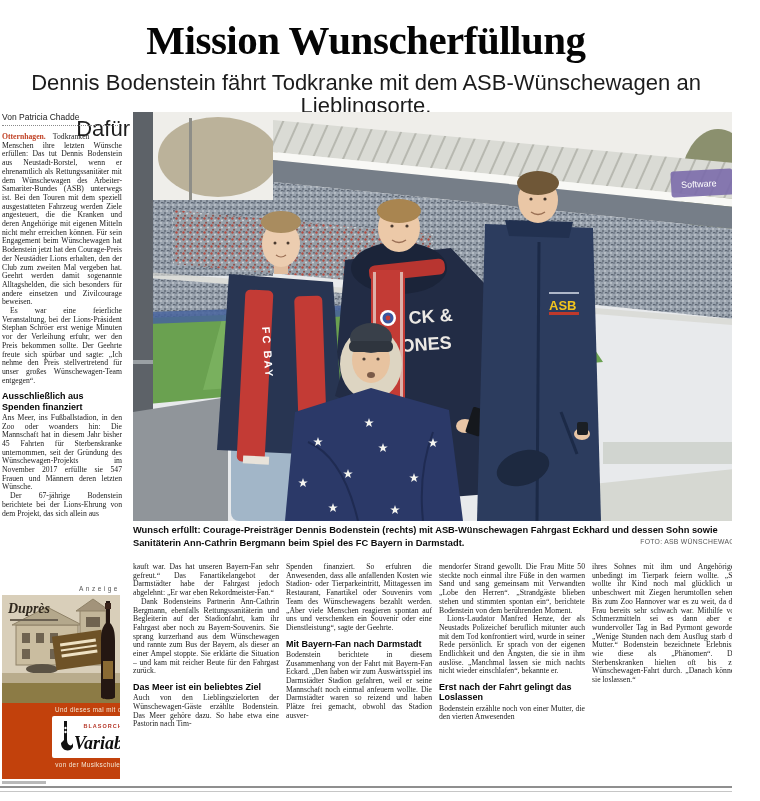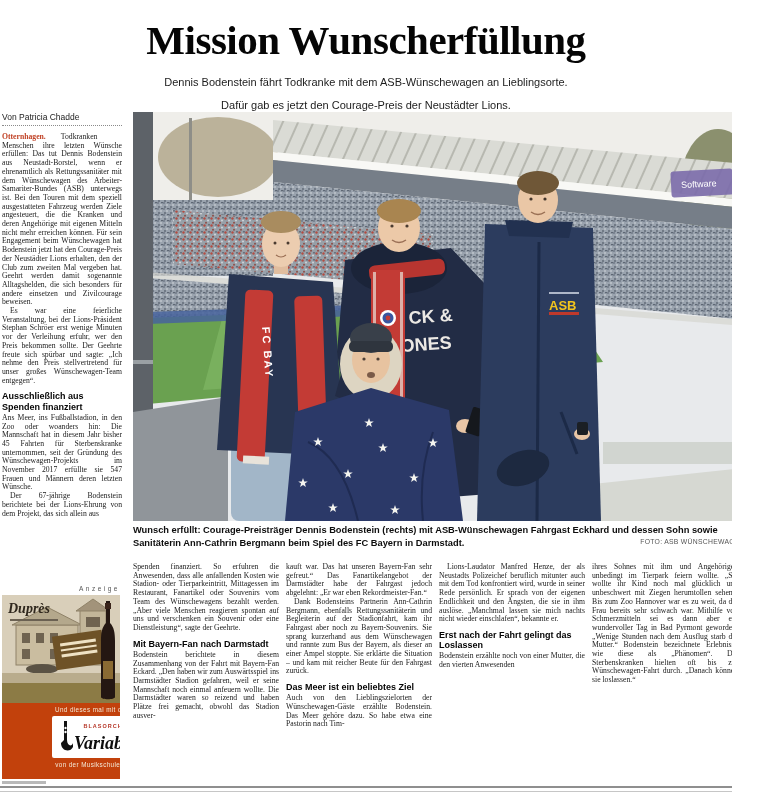--- a/index.html
+++ b/index.html
@@ -3,32 +3,32 @@
 <meta charset="utf-8">
 <style>
   html,body{margin:0;padding:0;background:#ffffff;}
   .page{position:relative;width:732px;height:801px;background:#ffffff;overflow:hidden;
         font-family:"Liberation Serif",serif;color:#1a1a1a;}
 
   
   .masthead{height:112px;text-align:center;padding-top:18px;box-sizing:border-box;}
   .title{font-family:"Liberation Serif",serif;font-weight:700;font-size:41px;line-height:44px;
          letter-spacing:-0.5px;color:#050505;margin:0;}
-  .subtitle{margin-top:9px;font-family:"Liberation Sans",sans-serif;font-size:11px;
+  .subtitle{margin-top:9px;font-family:"Liberation Sans",sans-serif;font-size:22px;
             line-height:23px;color:#1c1c1c;}
 
   
   .body-row{position:absolute;left:0;top:112px;width:760px;}
   .rail{position:absolute;left:2px;top:0;width:120px;}
   .byline{font-family:"Liberation Sans",sans-serif;font-size:8.5px;color:#222;
           padding-bottom:3px;border-bottom:1px dotted #8a8a8a;margin-bottom:7px;}
   .rail-text{height:452px;overflow:hidden;}
   .bodytext p{margin:0;font-size:7.7px;line-height:8.7px;text-align:justify;}
   .bodytext p.ind{text-indent:8px;}
-  .dateline{color:#c14327;font-weight:700;margin-right:15px;}
+  .dateline{color:#c14327;font-weight:700;margin-right:7px;}
   .subhead{font-family:"Liberation Sans",sans-serif;font-weight:700;font-size:9px;
            line-height:10.2px;margin:6px 0 2px 0;color:#050505;}
 
   
   .anzeige{position:absolute;left:2px;top:473px;width:118px;text-align:right;
            font-family:"Liberation Sans",sans-serif;font-size:6.5px;letter-spacing:2.5px;color:#555;}
   .ad{position:absolute;left:2px;top:483px;width:118px;height:184px;background:#c2410c;overflow:hidden;}
   .ad-photo{position:relative;width:118px;height:88px;background:#d9cfba;}
   .dupres{position:absolute;left:6px;top:6px;font-family:"Liberation Serif",serif;font-style:italic;
           font-weight:700;font-size:14px;color:#2f271d;z-index:3;}
@@ -299,31 +299,32 @@
         </svg>
       </div>
 
       <div class="caption">
         <span>Wunsch erfüllt: Courage-Preisträger Dennis Bodenstein (rechts) mit ASB-Wünschewagen Fahrgast Eckhard und dessen Sohn sowie Sanitäterin Ann-Cathrin Bergmann beim Spiel des FC Bayern in Darmstadt.</span>
         <span class="credit">FOTO: ASB WÜNSCHEWAGEN</span>
       </div>
 
       <div class="cols">
         <div class="col">
-          <p>Spenden finanziert. So erfuhren die Anwesenden, dass alle anfallenden Kosten wie Stadion- oder Tierparkeintritt, Mittagessen im Restaurant, Fanartikel oder Souvenirs vom Team des Wünschewagens bezahlt werden. „Aber viele Menschen reagieren spontan auf uns und verschenken ein Souvenir oder eine Dienstleistung“, sagte der Geehrte.</p>
-          <div class="subhead">Mit Bayern-Fan nach Darmstadt</div>
-          <p>Bodenstein berichtete in diesem Zusammenhang von der Fahrt mit Bayern-Fan Eckard. „Den haben wir zum Auswärtsspiel ins Darmstädter Stadion gefahren, weil er seine Mannschaft noch einmal anfeuern wollte. Die Darmstädter waren so reizend und haben Plätze frei gemacht, obwohl das Stadion ausver-</p>
-        </div>
-        <div class="col">
           <p>kauft war. Das hat unseren Bayern-Fan sehr gefreut.“ Das Fanartikelangebot der Darmstädter habe der Fahrgast jedoch abgelehnt: „Er war eben Rekordmeister-Fan.“</p>
           <p class="ind">Dank Bodensteins Partnerin Ann-Cathrin Bergmann, ebenfalls Rettungssanitäterin und Begleiterin auf der Stadionfahrt, kam ihr Fahrgast aber noch zu Bayern-Souvenirs. Sie sprang kurzerhand aus dem Wünschewagen und rannte zum Bus der Bayern, als dieser an einer Ampel stoppte. Sie erklärte die Situation – und kam mit reicher Beute für den Fahrgast zurück.</p>
           <div class="subhead">Das Meer ist ein beliebtes Ziel</div>
           <p>Auch von den Lieblingszielorten der Wünschewagen-Gäste erzählte Bodenstein. Das Meer gehöre dazu. So habe etwa eine Pastorin nach Tim-</p>
         </div>
         <div class="col">
+          <p>Spenden finanziert. So erfuhren die Anwesenden, dass alle anfallenden Kosten wie Stadion- oder Tierparkeintritt, Mittagessen im Restaurant, Fanartikel oder Souvenirs vom Team des Wünschewagens bezahlt werden. „Aber viele Menschen reagieren spontan auf uns und verschenken ein Souvenir oder eine Dienstleistung“, sagte der Geehrte.</p>
+          <div class="subhead">Mit Bayern-Fan nach Darmstadt</div>
+          <p>Bodenstein berichtete in diesem Zusammenhang von der Fahrt mit Bayern-Fan Eckard. „Den haben wir zum Auswärtsspiel ins Darmstädter Stadion gefahren, weil er seine Mannschaft noch einmal anfeuern wollte. Die Darmstädter waren so reizend und haben Plätze frei gemacht, obwohl das Stadion ausver-</p>
+        </div>
+        <div class="col">
+          <p>mendorfer Strand gewollt. Die Frau Mitte 50 steckte noch einmal ihre Füße in den warmen Sand und sang gemeinsam mit Verwandten „Lobe den Herren“. „Strandgäste blieben stehen und stimmten spontan ein“, berichtete Bodenstein von dem berührenden Moment.</p>
           <p class="ind">Lions-Laudator Manfred Henze, der als Neustadts Polizeichef beruflich mitunter auch mit dem Tod konfrontiert wird, wurde in seiner Rede persönlich. Er sprach von der eigenen Endlichkeit und den Ängsten, die sie in ihm auslöse. „Manchmal lassen sie mich nachts nicht wieder einschlafen“, bekannte er.</p>
           <div class="subhead">Erst nach der Fahrt gelingt das Loslassen</div>
           <p>Bodenstein erzählte noch von einer Mutter, die den vierten Anwesenden</p>
         </div>
         <div class="col">
           <p>ihres Sohnes mit ihm und Angehörigen unbedingt im Tierpark feiern wollte. „Sie wollte ihr Kind noch mal glücklich und unbeschwert mit Ziegen herumtollen sehen.“ Bis zum Zoo Hannover war es zu weit, da die Frau bereits sehr schwach war. Mithilfe von Schmerzmitteln sei es dann aber ein wundervoller Tag in Bad Pyrmont geworden. „Wenige Stunden nach dem Ausflug starb die Mutter.“ Bodenstein bezeichnete Erlebnisse wie diese als „Phänomen“. Die Sterbenskranken hielten oft bis zur Wünschewagen-Fahrt durch. „Danach können sie loslassen.“</p>
         </div>
       </div>
 
     </div>

